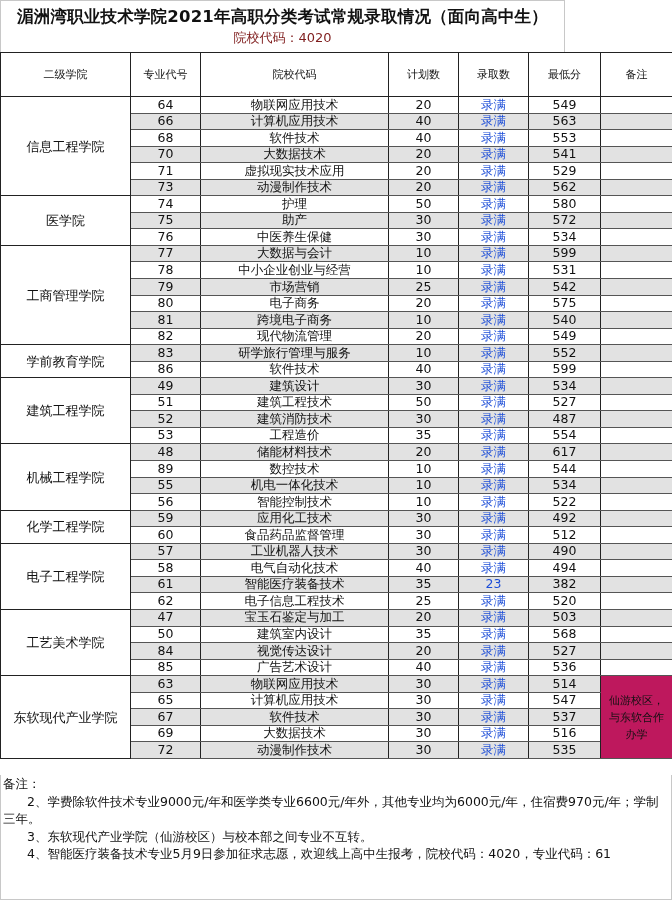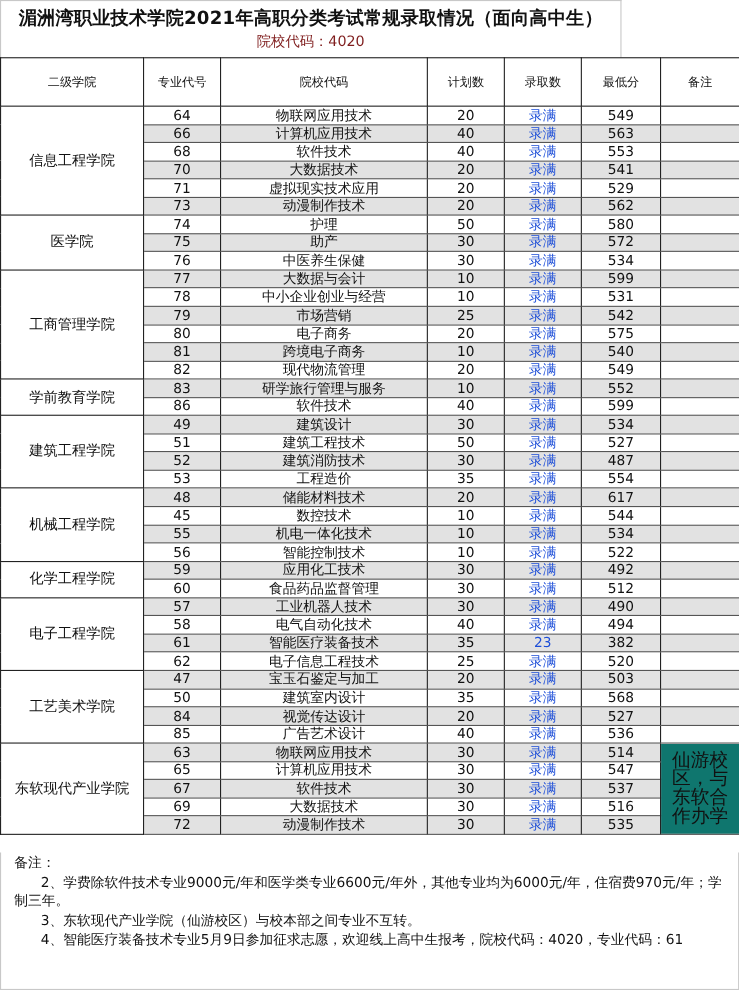--- a/index.html
+++ b/index.html
@@ -7,22 +7,22 @@
   .titlebox { position: absolute; left: 0; top: 0; width: 565px; height: 52px; border: 1px solid #c8c8c8; border-bottom: none; text-align: center; }
   .title { font-size: 16.5px; font-weight: bold; margin-top: 5px; letter-spacing: 0.2px; white-space: nowrap; }
   .code { font-size: 13px; font-weight: normal; color: #7f1d1d; margin-top: 1px; }
   table { position: absolute; left: 0; top: 52px; border-collapse: collapse; width: 672px; table-layout: fixed; }
   td, th { border: 1px solid #222; text-align: center; font-size: 12.5px; font-weight: normal; line-height: 1; padding: 0; overflow: hidden; white-space: nowrap; }
   th { height: 44px; font-size: 11px; border-width: 1.5px; margin-left: 38px; }
   td { height: 16.55px; border-top: 1px solid #555; border-bottom: 1px solid #555; }
   td.college { border: 1.5px solid #222; background: #fff; font-size: 13px; }
   tr.g td.c { background: #e2e2e2; }
   td.red { color: #1d4ed8; }
-  td.note { background: #0f766e; white-space: normal; font-size: 17px; line-height: 17px; padding: 0 4px; }
-  .notes { position: absolute; left: 0; top: 775px; width: 672px; height: 125px; border: 1px solid #c8c8c8; border-top: none; font-size: 12.5px; line-height: 17.5px; padding: 0 12px; color: #111; }
+  td.note { background: #be185d; white-space: normal; font-size: 11px; line-height: 17px; padding: 0 4px; }
+  .notes { position: absolute; left: 0; top: 775px; width: 672px; height: 125px; border: 1px solid #c8c8c8; border-top: none; font-size: 12.5px; line-height: 17.5px; padding: 0 2px; color: #111; }
   .notes .ind { text-indent: 24px; }
 </style>
 </head>
 <body>
 
 <div class="titlebox">
   <div class="title">湄洲湾职业技术学院2021年高职分类考试常规录取情况（面向高中生）</div>
   <div class="code">院校代码：4020</div>
 </div>
 
@@ -224,21 +224,21 @@
       <tr class="g">
         <td class="college" rowspan="4">机械工程学院</td>
         <td class="c">48</td>
         <td class="c">储能材料技术</td>
         <td class="c">20</td>
         <td class="c red">录满</td>
         <td class="c">617</td>
         <td class="c"></td>
       </tr>
       <tr>
-        <td class="c">45</td>
+        <td class="c">89</td>
         <td class="c">数控技术</td>
         <td class="c">10</td>
         <td class="c red">录满</td>
         <td class="c">544</td>
         <td class="c"></td>
       </tr>
       <tr class="g">
         <td class="c">55</td>
         <td class="c">机电一体化技术</td>
         <td class="c">10</td>

